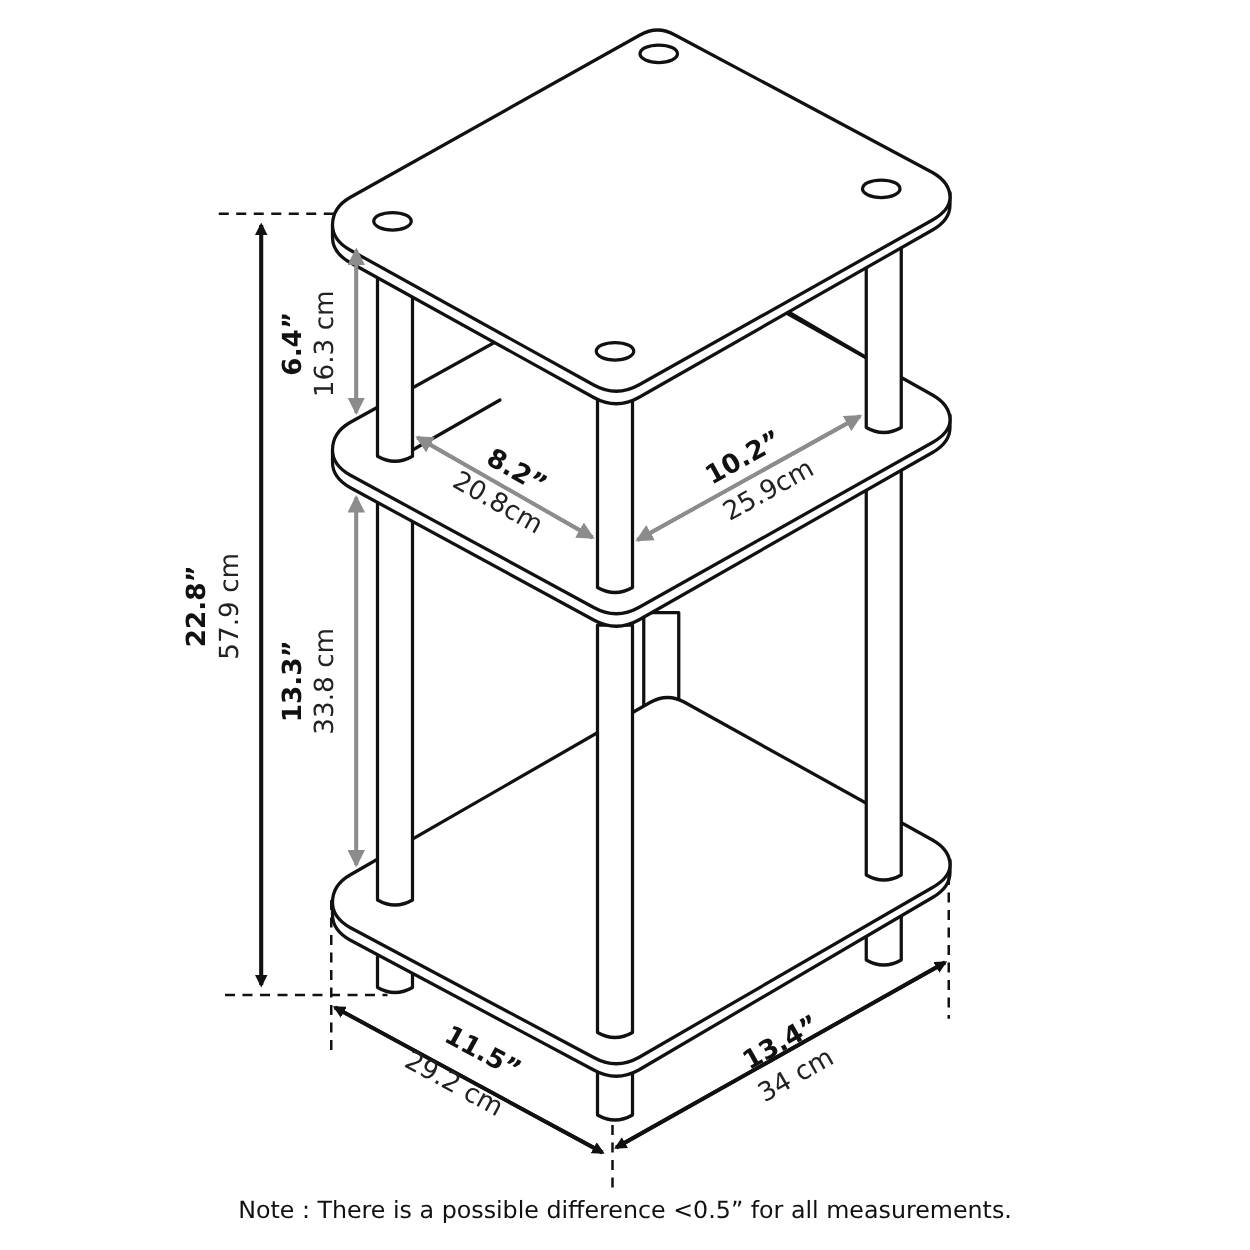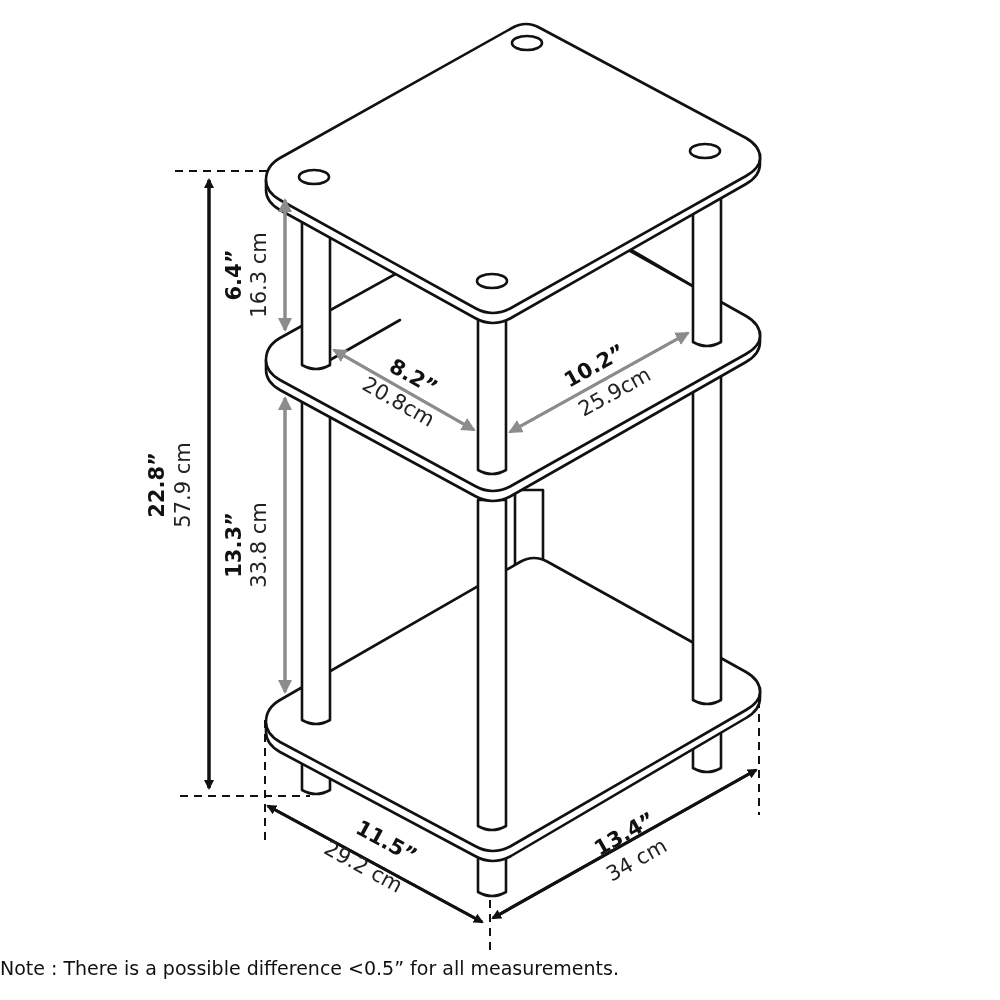--- a/index.html
+++ b/index.html
@@ -7,21 +7,21 @@
     svg { position: absolute; left: 0; top: 0; }
     .line { fill: #ffffff; stroke: #111111; stroke-width: 2.6; stroke-linejoin: round; stroke-linecap: round; }
     .noFill { fill: none; stroke: #111111; stroke-width: 2.6; stroke-linejoin: round; stroke-linecap: round; }
     .dash { fill: none; stroke: #111111; stroke-width: 2; stroke-dasharray: 8 6; }
     .dimBlack { fill: none; stroke: #111111; stroke-width: 3; }
     .dimGray { fill: none; stroke: #8c8c8c; stroke-width: 3; }
     .arrowBlack { fill: #111111; }
     .arrowGray { fill: #8c8c8c; }
     .lblBold { font-family: "DejaVu Sans", sans-serif; font-weight: bold; font-size: 21px; fill: #111111; }
     .lblLight { font-family: "DejaVu Sans", sans-serif; font-weight: normal; font-size: 21px; fill: #222222; }
-    .note { position: absolute; left: 0; width: 1000px; top: 957px; text-align: left;
+    .note { position: absolute; left: 0; width: 1000px; top: 957px; text-align: center;
             font-family: "DejaVu Sans", sans-serif; font-size: 19px; color: #111111; }
   </style>
 </head>
 <body>
 
 <svg width="1000" height="1000" viewBox="0 0 1000 1000">
   <defs>
     <marker id="ab" markerWidth="10" markerHeight="10" refX="8" refY="5" orient="auto" markerUnits="userSpaceOnUse">
       <path d="M0,0 L10,5 L0,10 z" class="arrowBlack"></path>
     </marker>

